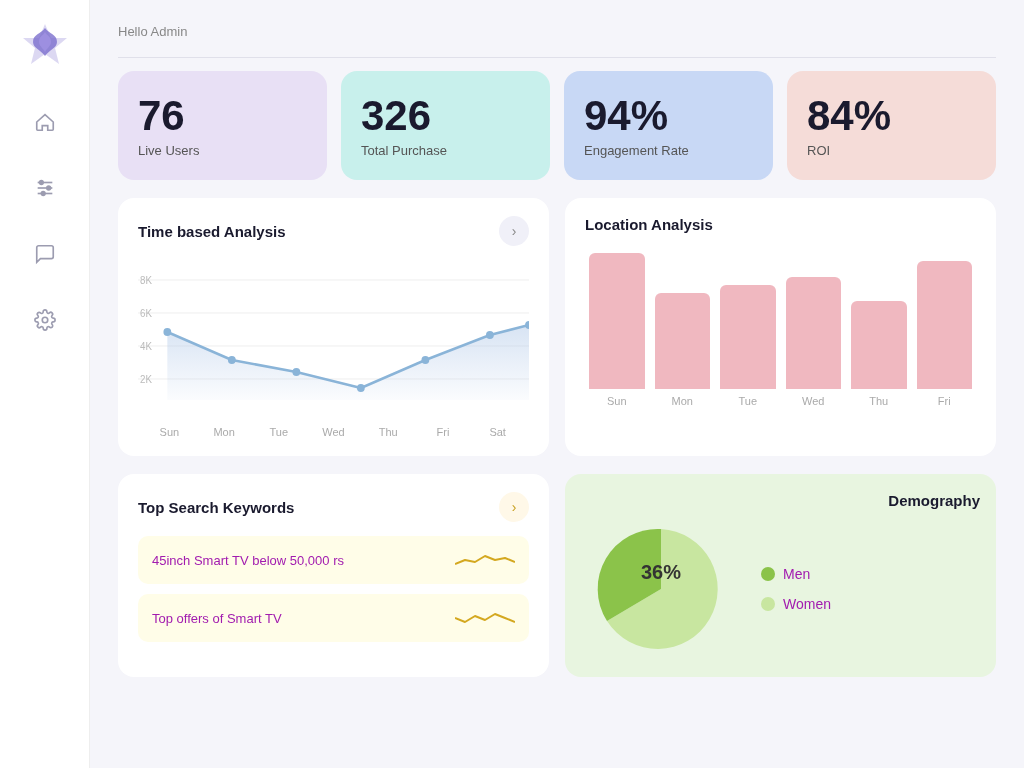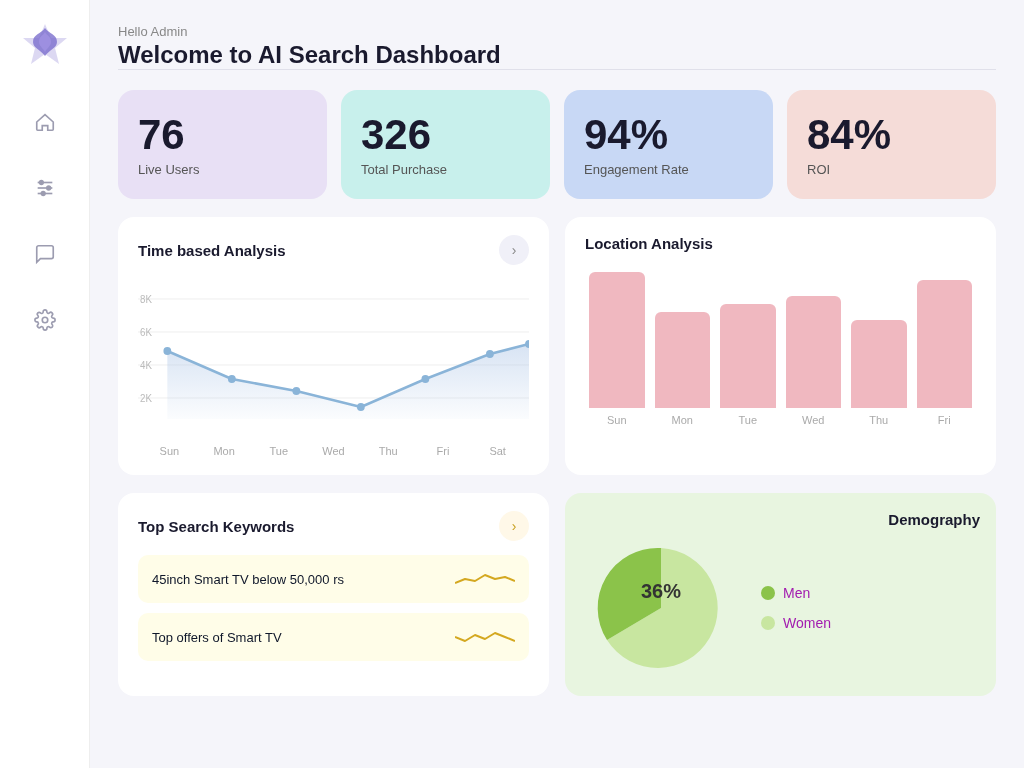--- a/index.html
+++ b/index.html
@@ -44,22 +44,23 @@
     
     .main {
       flex: 1;
       padding: 24px 28px;
       overflow-y: auto;
       background: #f5f5fa;
     }
 
     
     .header {
-      margin-bottom: 20px;
+      margin-bottom: 13px;
       border-bottom: 1px solid #e0e0ea;
+      padding-bottom: 16px;
     }
     .header-greeting {
       font-size: 13px;
       color: #888;
       margin-bottom: 2px;
     }
     .header-title {
       font-size: 24px;
       font-weight: 700;
       color: #1a1a2e;
@@ -200,21 +201,21 @@
       display: flex;
       align-items: center;
       justify-content: space-between;
       padding: 12px 14px;
       background: #fffde8;
       border-radius: 10px;
       margin-bottom: 10px;
     }
     .keyword-text {
       font-size: 13px;
-      color: #0f172a;
+      color: #a21caf;
     }
     .keyword-sparkline {
       width: 60px;
       height: 24px;
     }
 
     
     .demo-card {
       background: #e8f5e0;
       border-radius: 16px;
@@ -311,21 +312,20 @@
       <circle cx="12" cy="12" r="3"></circle>
       <path d="M19.4 15a1.65 1.65 0 00.33 1.82l.06.06a2 2 0 010 2.83 2 2 0 01-2.83 0l-.06-.06a1.65 1.65 0 00-1.82-.33 1.65 1.65 0 00-1 1.51V21a2 2 0 01-4 0v-.09A1.65 1.65 0 009 19.4a1.65 1.65 0 00-1.82.33l-.06.06a2 2 0 01-2.83-2.83l.06-.06A1.65 1.65 0 004.68 15a1.65 1.65 0 00-1.51-1H3a2 2 0 010-4h.09A1.65 1.65 0 004.6 9a1.65 1.65 0 00-.33-1.82l-.06-.06a2 2 0 012.83-2.83l.06.06A1.65 1.65 0 009 4.68a1.65 1.65 0 001-1.51V3a2 2 0 014 0v.09a1.65 1.65 0 001 1.51 1.65 1.65 0 001.82-.33l.06-.06a2 2 0 012.83 2.83l-.06.06A1.65 1.65 0 0019.4 9a1.65 1.65 0 001.51 1H21a2 2 0 010 4h-.09a1.65 1.65 0 00-1.51 1z"></path>
     </svg>
   </div>
 </aside>
 
 <main class="main">
 
   <div class="header">
     <div class="header-greeting">Hello Admin</div>
-    <div class="header-title">Welcome to AI Search Dashboard</div>
   </div>
 
   <div class="stats-row">
     <div class="stat-card purple">
       <div class="stat-value">76</div>
       <div class="stat-label">Live Users</div>
     </div>
     <div class="stat-card teal">
       <div class="stat-value">326</div>
       <div class="stat-label">Total Purchase</div>

